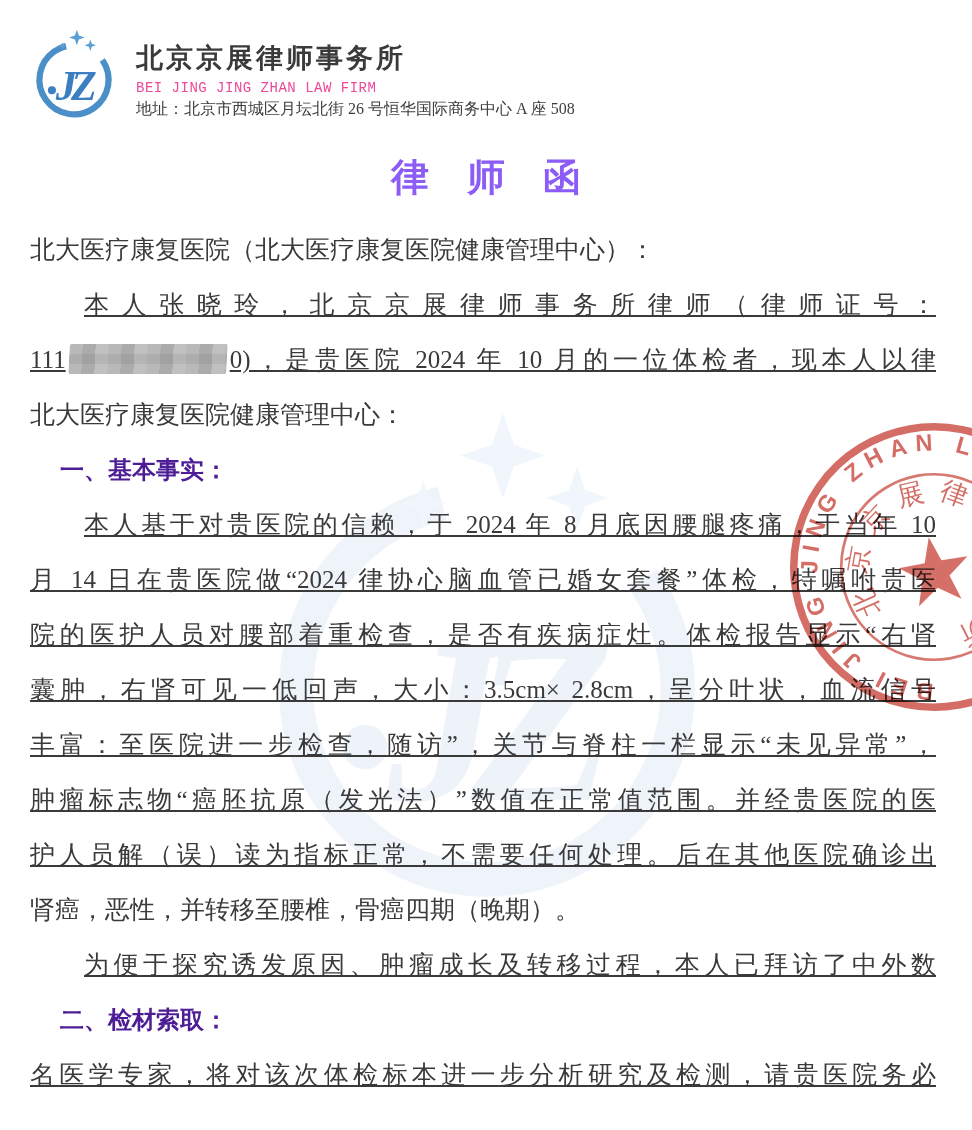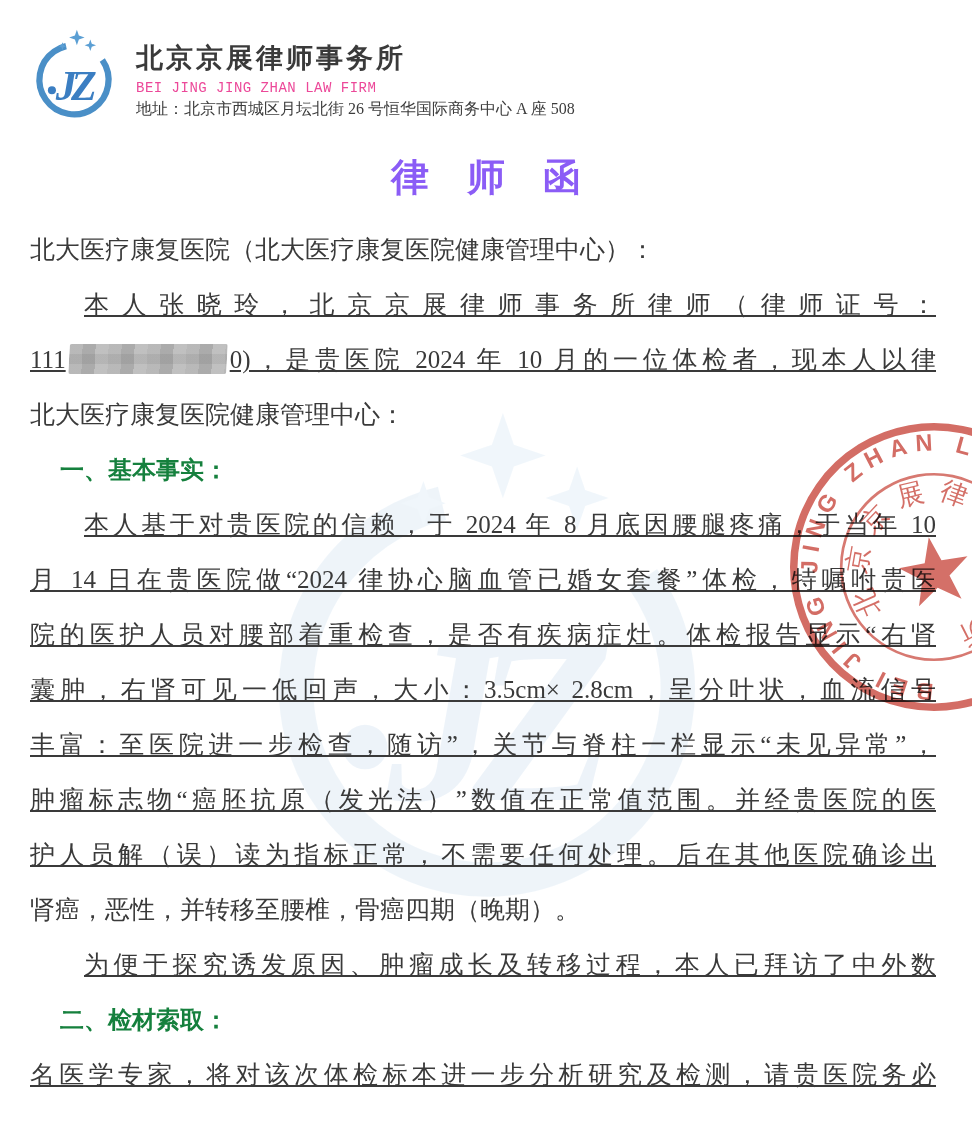--- a/index.html
+++ b/index.html
@@ -19,21 +19,21 @@
   .title {
     position:absolute; top:152px; left:0; width:100%; text-align:center;
     font-size:38px; font-weight:bold; color:#8b5cf6;
     letter-spacing:38px; text-indent:38px;
   }
   
   .body { position:absolute; top:222px; left:30px; right:36px; }
   .line { height:55px; line-height:55px; font-size:25px; color:#3a3a3a; }
   .line.indent { text-indent:54px; }
   .line.heading {
-    font-weight:bold; color:#15803d; text-indent:30px;
+    font-weight:bold; color:#4c1d95; text-indent:30px;
     font-family:"Liberation Sans","DejaVu Sans",sans-serif; font-size:24px;
   }
   .line.j { text-align:justify; text-align-last:justify;text-decoration:underline; }
   .redaction {
     display:inline-block; width:158px; height:30px; vertical-align:-6px;
     margin:0 3px; border-radius:2px; transform:skewX(-3deg);
     background-color:#d6d6d6;
     background-image:
       repeating-linear-gradient(90deg,#dcdcdc 0 13px,#cccccc 13px 26px,#e5e5e5 26px 39px),
       repeating-linear-gradient(0deg, rgba(255,255,255,.35) 0 10px, rgba(0,0,0,.06) 10px 20px);

